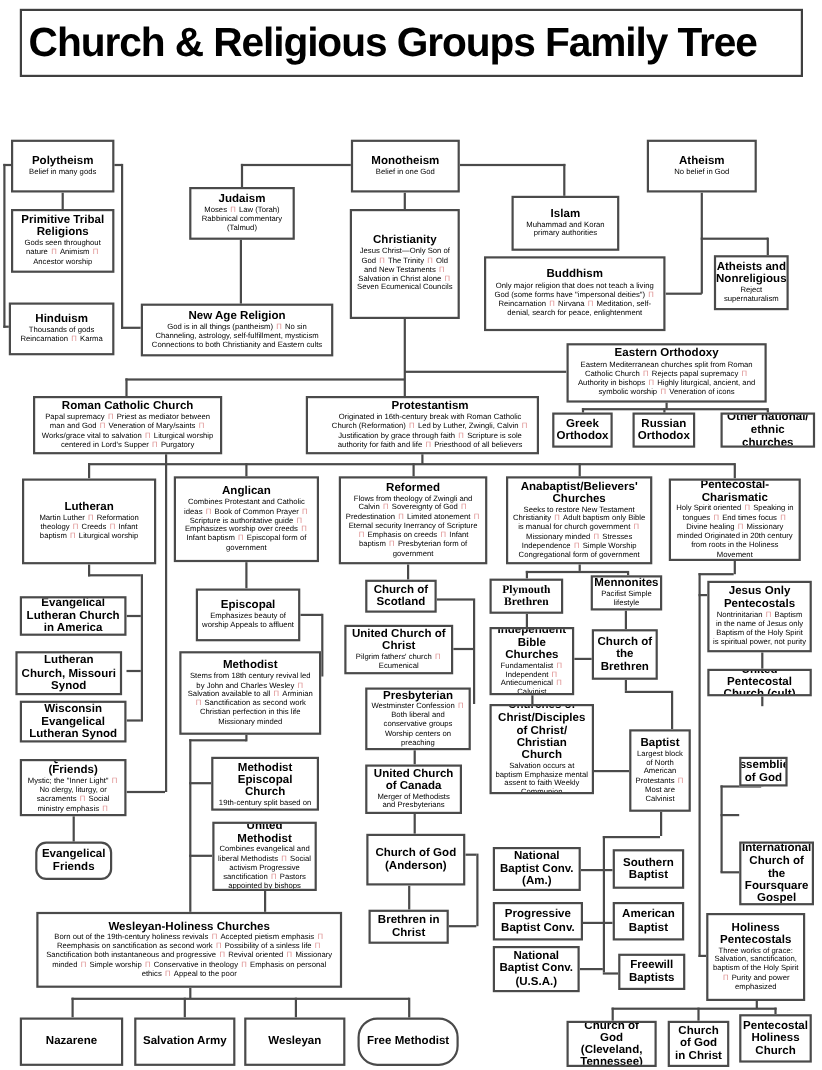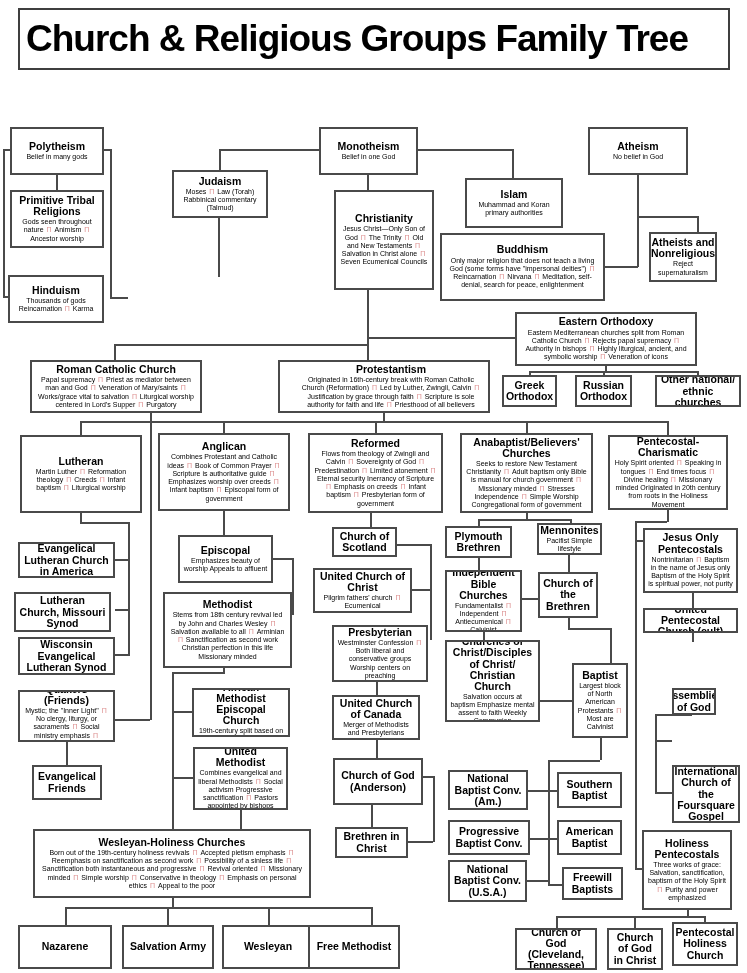--- a/index.html
+++ b/index.html
@@ -148,40 +148,44 @@
       <div class="nb">No belief in God</div>
     </div>
     <div class="node" style="left: 10px; top: 190px; width: 94px; height: 58px;">
       <div class="nt">Primitive Tribal Religions</div>
       <div class="nb">Gods seen throughout nature <span class="bl">П</span> Animism <span class="bl">П</span> Ancestor worship</div>
     </div>
     <div class="node" style="left: 172px; top: 170px; width: 96px; height: 48px;">
       <div class="nt">Judaism</div>
       <div class="nb">Moses <span class="bl">П</span> Law (Torah) Rabbinical commentary (Talmud)</div>
     </div>
-    <div class="node" style="left: 318px; top: 190px; width: 100px; height: 100px; margin-left: 16px;">
+    <div class="node" style="left: 318px; top: 190px; width: 100px; height: 100px;">
       <div class="nt">Christianity</div>
       <div class="nb">Jesus Christ—Only Son of God <span class="bl">П</span> The Trinity <span class="bl">П</span> Old and New Testaments <span class="bl">П</span> Salvation in Christ alone <span class="bl">П</span> Seven Ecumenical Councils</div>
     </div>
     <div class="node" style="left: 465px; top: 178px; width: 98px; height: 50px;">
       <div class="nt">Islam</div>
       <div class="nb">Muhammad and Koran primary authorities</div>
     </div>
     <div class="node" style="left: 440px; top: 233px; width: 165px; height: 68px;">
       <div class="nt">Buddhism</div>
       <div class="nb">Only major religion that does not teach a living God (some forms have "impersonal deities") <span class="bl">П</span> Reincarnation <span class="bl">П</span> Nirvana <span class="bl">П</span> Meditation, self-denial, search for peace, enlightenment</div>
     </div>
     <div class="node" style="left: 649px; top: 232px; width: 68px; height: 50px;">
       <div class="nt">Atheists and Nonreligious</div>
       <div class="nb">Reject supernaturalism</div>
     </div>
     <div class="node" style="left: 8px; top: 275px; width: 96px; height: 48px;">
       <div class="nt">Hinduism</div>
       <div class="nb">Thousands of gods Reincarnation <span class="bl">П</span> Karma</div>
     </div>
+    <div class="node" style="left: 128px; top: 276px; width: 175px; height: 48px;">
+      <div class="nt">New Age Religion</div>
+      <div class="nb">God is in all things (pantheism) <span class="bl">П</span> No sin Channeling, astrology, self-fulfillment, mysticism Connections to both Christianity and Eastern cults</div>
+    </div>
     <div class="node" style="left: 515px; top: 312px; width: 182px; height: 54px;">
       <div class="nt">Eastern Orthodoxy</div>
       <div class="nb">Eastern Mediterranean churches split from Roman Catholic Church <span class="bl">П</span> Rejects papal supremacy <span class="bl">П</span> Authority in bishops <span class="bl">П</span> Highly liturgical, ancient, and symbolic worship <span class="bl">П</span> Veneration of icons</div>
     </div>
     <div class="node" style="left: 502px; top: 375px; width: 55px; height: 32px;">
       <div class="nt">Greek Orthodox</div>
     </div>
     <div class="node" style="left: 575px; top: 375px; width: 57px; height: 32px;">
       <div class="nt">Russian Orthodox</div>
     </div>
@@ -222,21 +226,21 @@
     <div class="node" style="left: 14px; top: 592px; width: 97px; height: 40px;">
       <div class="nt">Lutheran Church, Missouri Synod</div>
     </div>
     <div class="node" style="left: 18px; top: 637px; width: 97px; height: 38px;">
       <div class="nt">Wisconsin Evangelical Lutheran Synod</div>
     </div>
     <div class="node" style="left: 18px; top: 690px; width: 97px; height: 52px;">
       <div class="nt">Quakers (Friends)</div>
       <div class="nb">Mystic; the "Inner Light" <span class="bl">П</span> No clergy, liturgy, or sacraments <span class="bl">П</span> Social ministry emphasis <span class="bl">П</span> Pacifist</div>
     </div>
-    <div class="node" style="left: 32px; top: 765px; width: 70px; height: 35px;">
+    <div class="node" style="left: 32px; top: 765px; width: 70px; height: 35px; border-radius: 10px;">
       <div class="nt">Evangelical Friends</div>
     </div>
     <div class="node" style="left: 178px; top: 535px; width: 95px; height: 48px;">
       <div class="nt">Episcopal</div>
       <div class="nb">Emphasizes beauty of worship Appeals to affluent</div>
     </div>
     <div class="node" style="left: 163px; top: 592px; width: 129px; height: 76px;">
       <div class="nt">Methodist</div>
       <div class="nb">Stems from 18th century revival led by John and Charles Wesley <span class="bl">П</span> Salvation available to all <span class="bl">П</span> Arminian <span class="bl">П</span> Sanctification as second work Christian perfection in this life Missionary minded</div>
     </div>
@@ -262,21 +266,21 @@
     <div class="node" style="left: 332px; top: 695px; width: 88px; height: 45px;">
       <div class="nt">United Church of Canada</div>
       <div class="nb">Merger of Methodists and Presbyterians</div>
     </div>
     <div class="node" style="left: 333px; top: 758px; width: 90px; height: 47px;">
       <div class="nt">Church of God (Anderson)</div>
     </div>
     <div class="node" style="left: 335px; top: 827px; width: 73px; height: 31px;">
       <div class="nt">Brethren in Christ</div>
     </div>
-    <div class="node" style="left: 445px; top: 526px; width: 67px; height: 32px;">
+    <div class="node" style="left: 445px; top: 526px; width: 67px; height: 32px; font-family: Liberation Serif, serif;">
       <div class="nt">Plymouth Brethren</div>
     </div>
     <div class="node" style="left: 445px; top: 570px; width: 77px; height: 62px;">
       <div class="nt">Independent Bible Churches</div>
       <div class="nb">Fundamentalist <span class="bl">П</span> Independent <span class="bl">П</span> Antiecumenical <span class="bl">П</span> Calvinist</div>
     </div>
     <div class="node" style="left: 445px; top: 640px; width: 95px; height: 82px;">
       <div class="nt">Churches of Christ/Disciples of Christ/ Christian Church</div>
       <div class="nb">Salvation occurs at baptism Emphasize mental assent to faith Weekly Communion</div>
     </div>
@@ -332,21 +336,21 @@
     </div>
     <div class="node" style="left: 18px; top: 925px; width: 94px; height: 44px;">
       <div class="nt">Nazarene</div>
     </div>
     <div class="node" style="left: 222px; top: 925px; width: 92px; height: 44px;">
       <div class="nt">Wesleyan</div>
     </div>
     <div class="node" style="left: 122px; top: 925px; width: 92px; height: 44px;">
       <div class="nt">Salvation Army</div>
     </div>
-    <div class="node" style="left: 308px; top: 925px; width: 92px; height: 44px;">
+    <div class="node" style="left: 325px; top: 925px; width: 92px; height: 44px; border-radius: 18px;">
       <div class="nt">Free Methodist</div>
     </div>
     <div class="node" style="left: 515px; top: 928px; width: 82px; height: 42px;">
       <div class="nt">Church of God (Cleveland, Tennessee)</div>
     </div>
     <div class="node" style="left: 607px; top: 928px; width: 56px; height: 42px;">
       <div class="nt">Church of God in Christ</div>
     </div>
     <div class="node" style="left: 672px; top: 922px; width: 66px; height: 44px;">
       <div class="nt">Pentecostal Holiness Church</div>

